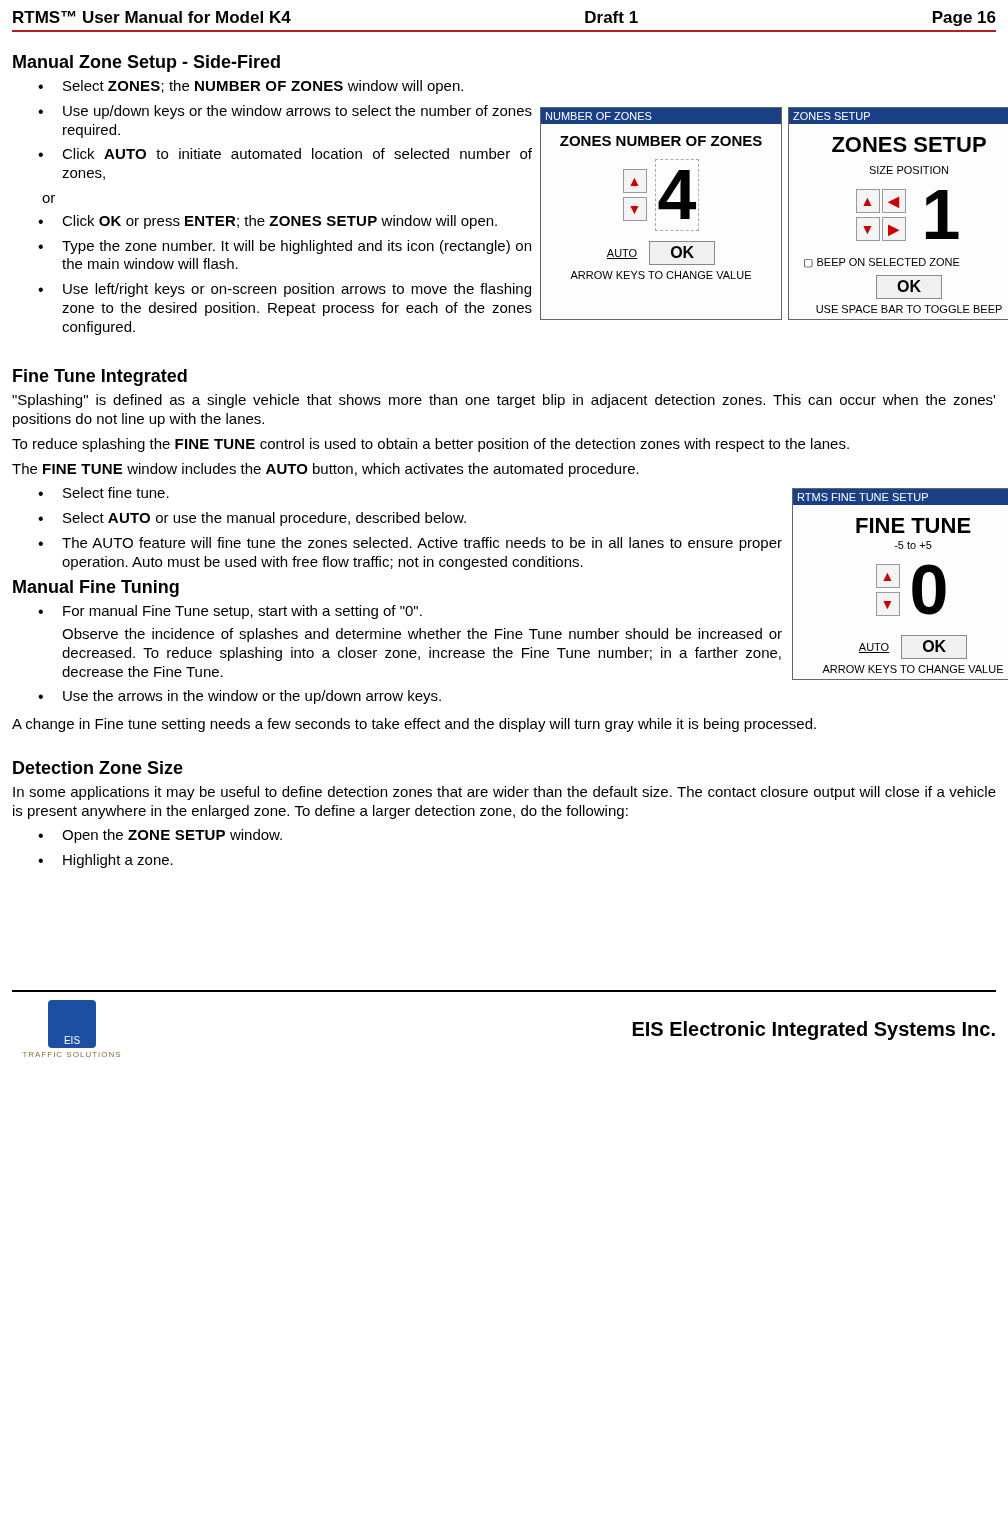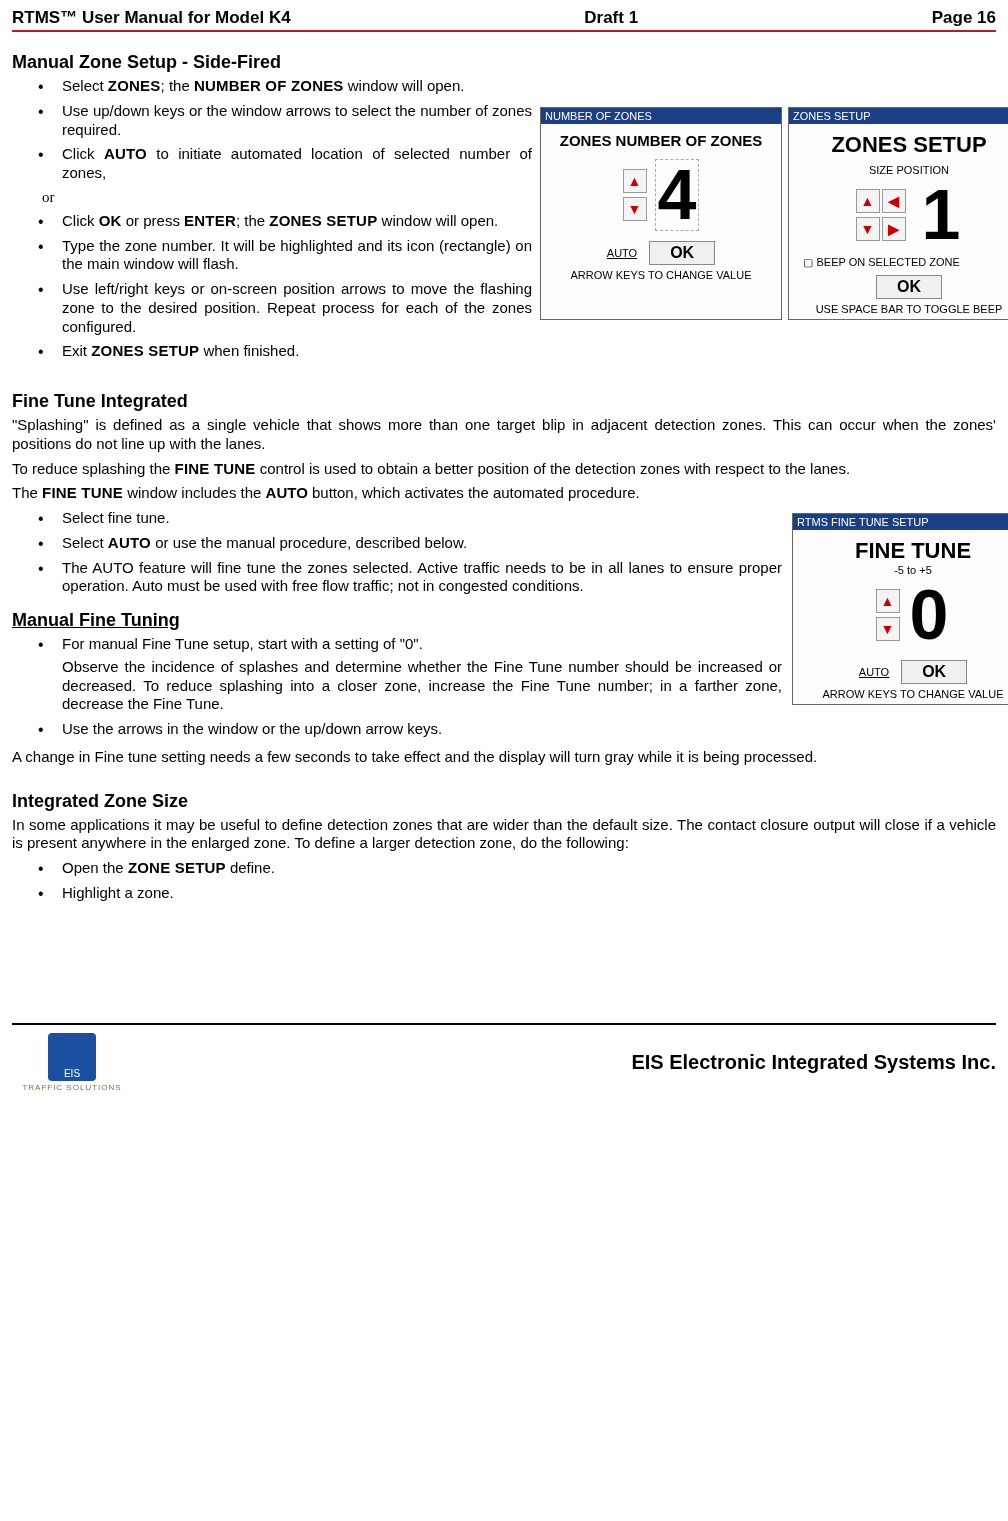--- a/index.html
+++ b/index.html
@@ -40,21 +40,20 @@
   ul.bullets > li::before {
     content: "•";
     position: absolute;
     left: 26px;
     top: 0;
     font-size: 16px;
   }
   .or-text {
     padding-left: 30px;
     margin: 2px 0 6px 0;
-    font-family: Liberation Serif, serif;
   }
   .narrow-wrap {
     width: 470px;
     text-align: justify;
   }
   .narrow-wrap-fine {
     width: 720px;
     text-align: justify;
   }
   p.body {
@@ -253,21 +252,20 @@
     <ul class="bullets">
       <li>
           <div class="narrow-wrap"><span>Click </span><span class="sc">OK</span><span> or press </span><span class="sc">ENTER</span><span>; the </span><span class="sc">ZONES SETUP</span><span> window will open.</span></div>
         </li>
       <li>
           <div class="narrow-wrap">Type the zone number.  It will be highlighted and its icon (rectangle) on the main window will flash.</div>
         </li>
       <li>
           <div class="narrow-wrap">Use left/right keys or on-screen position arrows to move the flashing zone to the desired position.  Repeat process for each of the zones configured.</div>
         </li>
-      <li><span>Exit </span><span class="sc">ZONES SETUP</span><span> when finished.</span></li>
     </ul>
   </div>
 
   <div class="right-panels">
 
     <div class="panel">
       <div class="panel-title">NUMBER OF ZONES</div>
       <div class="panel-inner">
         <div class="panel-heading">ZONES NUMBER OF ZONES</div>
         <div class="num-display">
@@ -321,21 +319,21 @@
 <div class="fine-panel-wrap">
   <div style="flex:1;">
     <ul class="bullets">
       <li>Select fine tune.</li>
       <li><span>Select </span><span class="sc">AUTO </span><span>or use the manual procedure, described below.</span></li>
       <li>
           <div class="narrow-wrap-fine">The AUTO feature will fine tune the zones selected. Active traffic needs to be in all lanes to ensure proper operation. Auto must be used with free flow traffic; not in congested conditions.</div>
         </li>
     </ul>
 
-    <h2 class="section" style="margin-top:14px;text-decoration:underline;">Manual Fine Tuning</h2>
+    <h2 class="section" style="margin-top:6px;">Manual Fine Tuning</h2>
     <ul class="bullets">
       <li>
         <span>For manual Fine Tune setup, start with a setting of "0".</span>
         <div class="narrow-wrap-fine" style="margin-top:4px;">Observe the incidence of splashes and determine whether the Fine Tune number should be increased or decreased. To reduce splashing into a closer zone, increase the Fine Tune number; in a farther zone, decrease the Fine Tune.</div>
       </li>
       <li>Use the arrows in the window or the up/down arrow keys.</li>
     </ul>
   </div>
 
   <div class="fine-panel-col">
@@ -356,24 +354,24 @@
           <span class="ok-btn">OK</span>
         </div>
         <div class="footer-text">ARROW KEYS TO CHANGE VALUE</div>
       </div>
     </div>
   </div>
 </div>
 
 <p class="body">A change in Fine tune setting needs a few seconds to take effect and the display will turn gray while it is being processed.</p>
 
-<h2 class="section">Integrated Zone Size</h2>
+<h2 class="section">Detection Zone Size</h2>
 <p class="body">In some applications it may be useful to define detection zones that are wider than the default size.  The contact closure output will close if a vehicle is present anywhere in the enlarged zone. To define a larger detection zone, do the following:</p>
 <ul class="bullets">
-  <li><span>Open the </span><span class="sc">ZONE SETUP</span><span> define.</span></li>
+  <li><span>Open the </span><span class="sc">ZONE SETUP</span><span> window.</span></li>
   <li>Highlight a zone.</li>
 </ul>
 
 <div class="page-footer">
   <div class="footer-logo">
     <div class="logo-box"></div>
     <div class="logo-sub">TRAFFIC SOLUTIONS</div>
   </div>
   <div class="footer-company">EIS Electronic Integrated Systems Inc.</div>
 </div>

